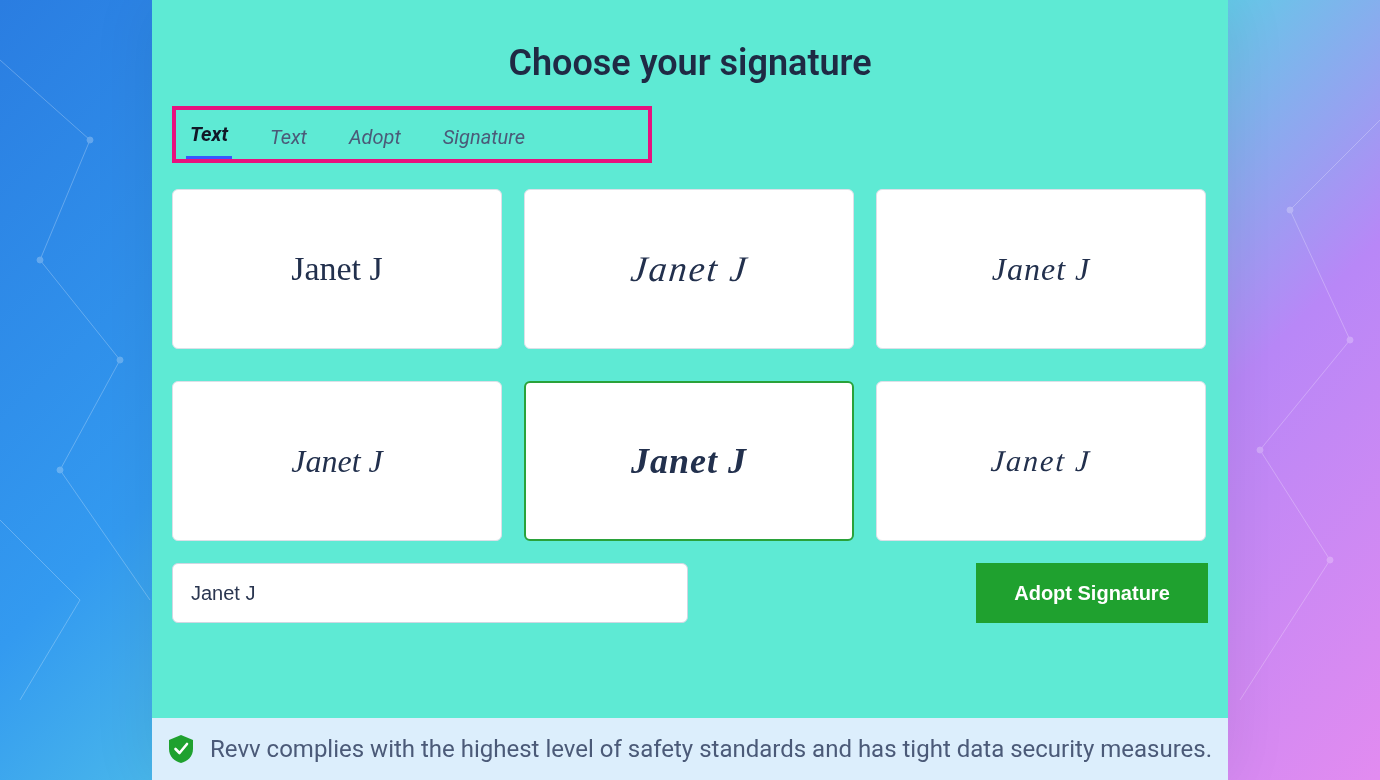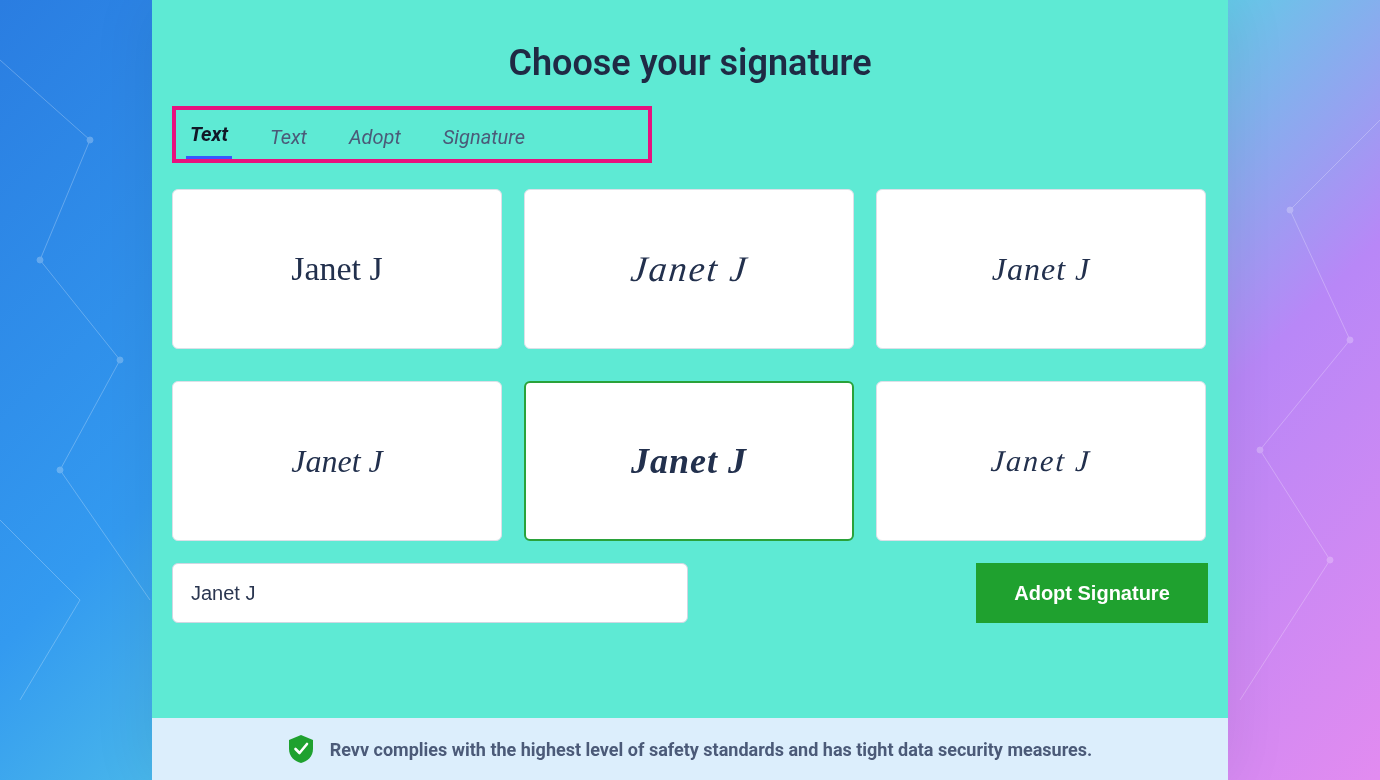--- a/index.html
+++ b/index.html
@@ -116,22 +116,21 @@
   .footer-bar {
     position: absolute;
     left: 0; right: 0; bottom: 0;
     height: 62px;
     background: #dceefc;
     display: flex;
     align-items: center;
     justify-content: center;
     gap: 16px;
     color: #4b5a78;
-    font-size: 18px;
-    font-weight: bold;
+    font-size: 24px;
   }
   .shield {
     width: 26px; height: 30px;
     display: inline-flex; align-items: center; justify-content: center;
   }
 </style>
 </head>
 <body>
 
 <div class="bg">

